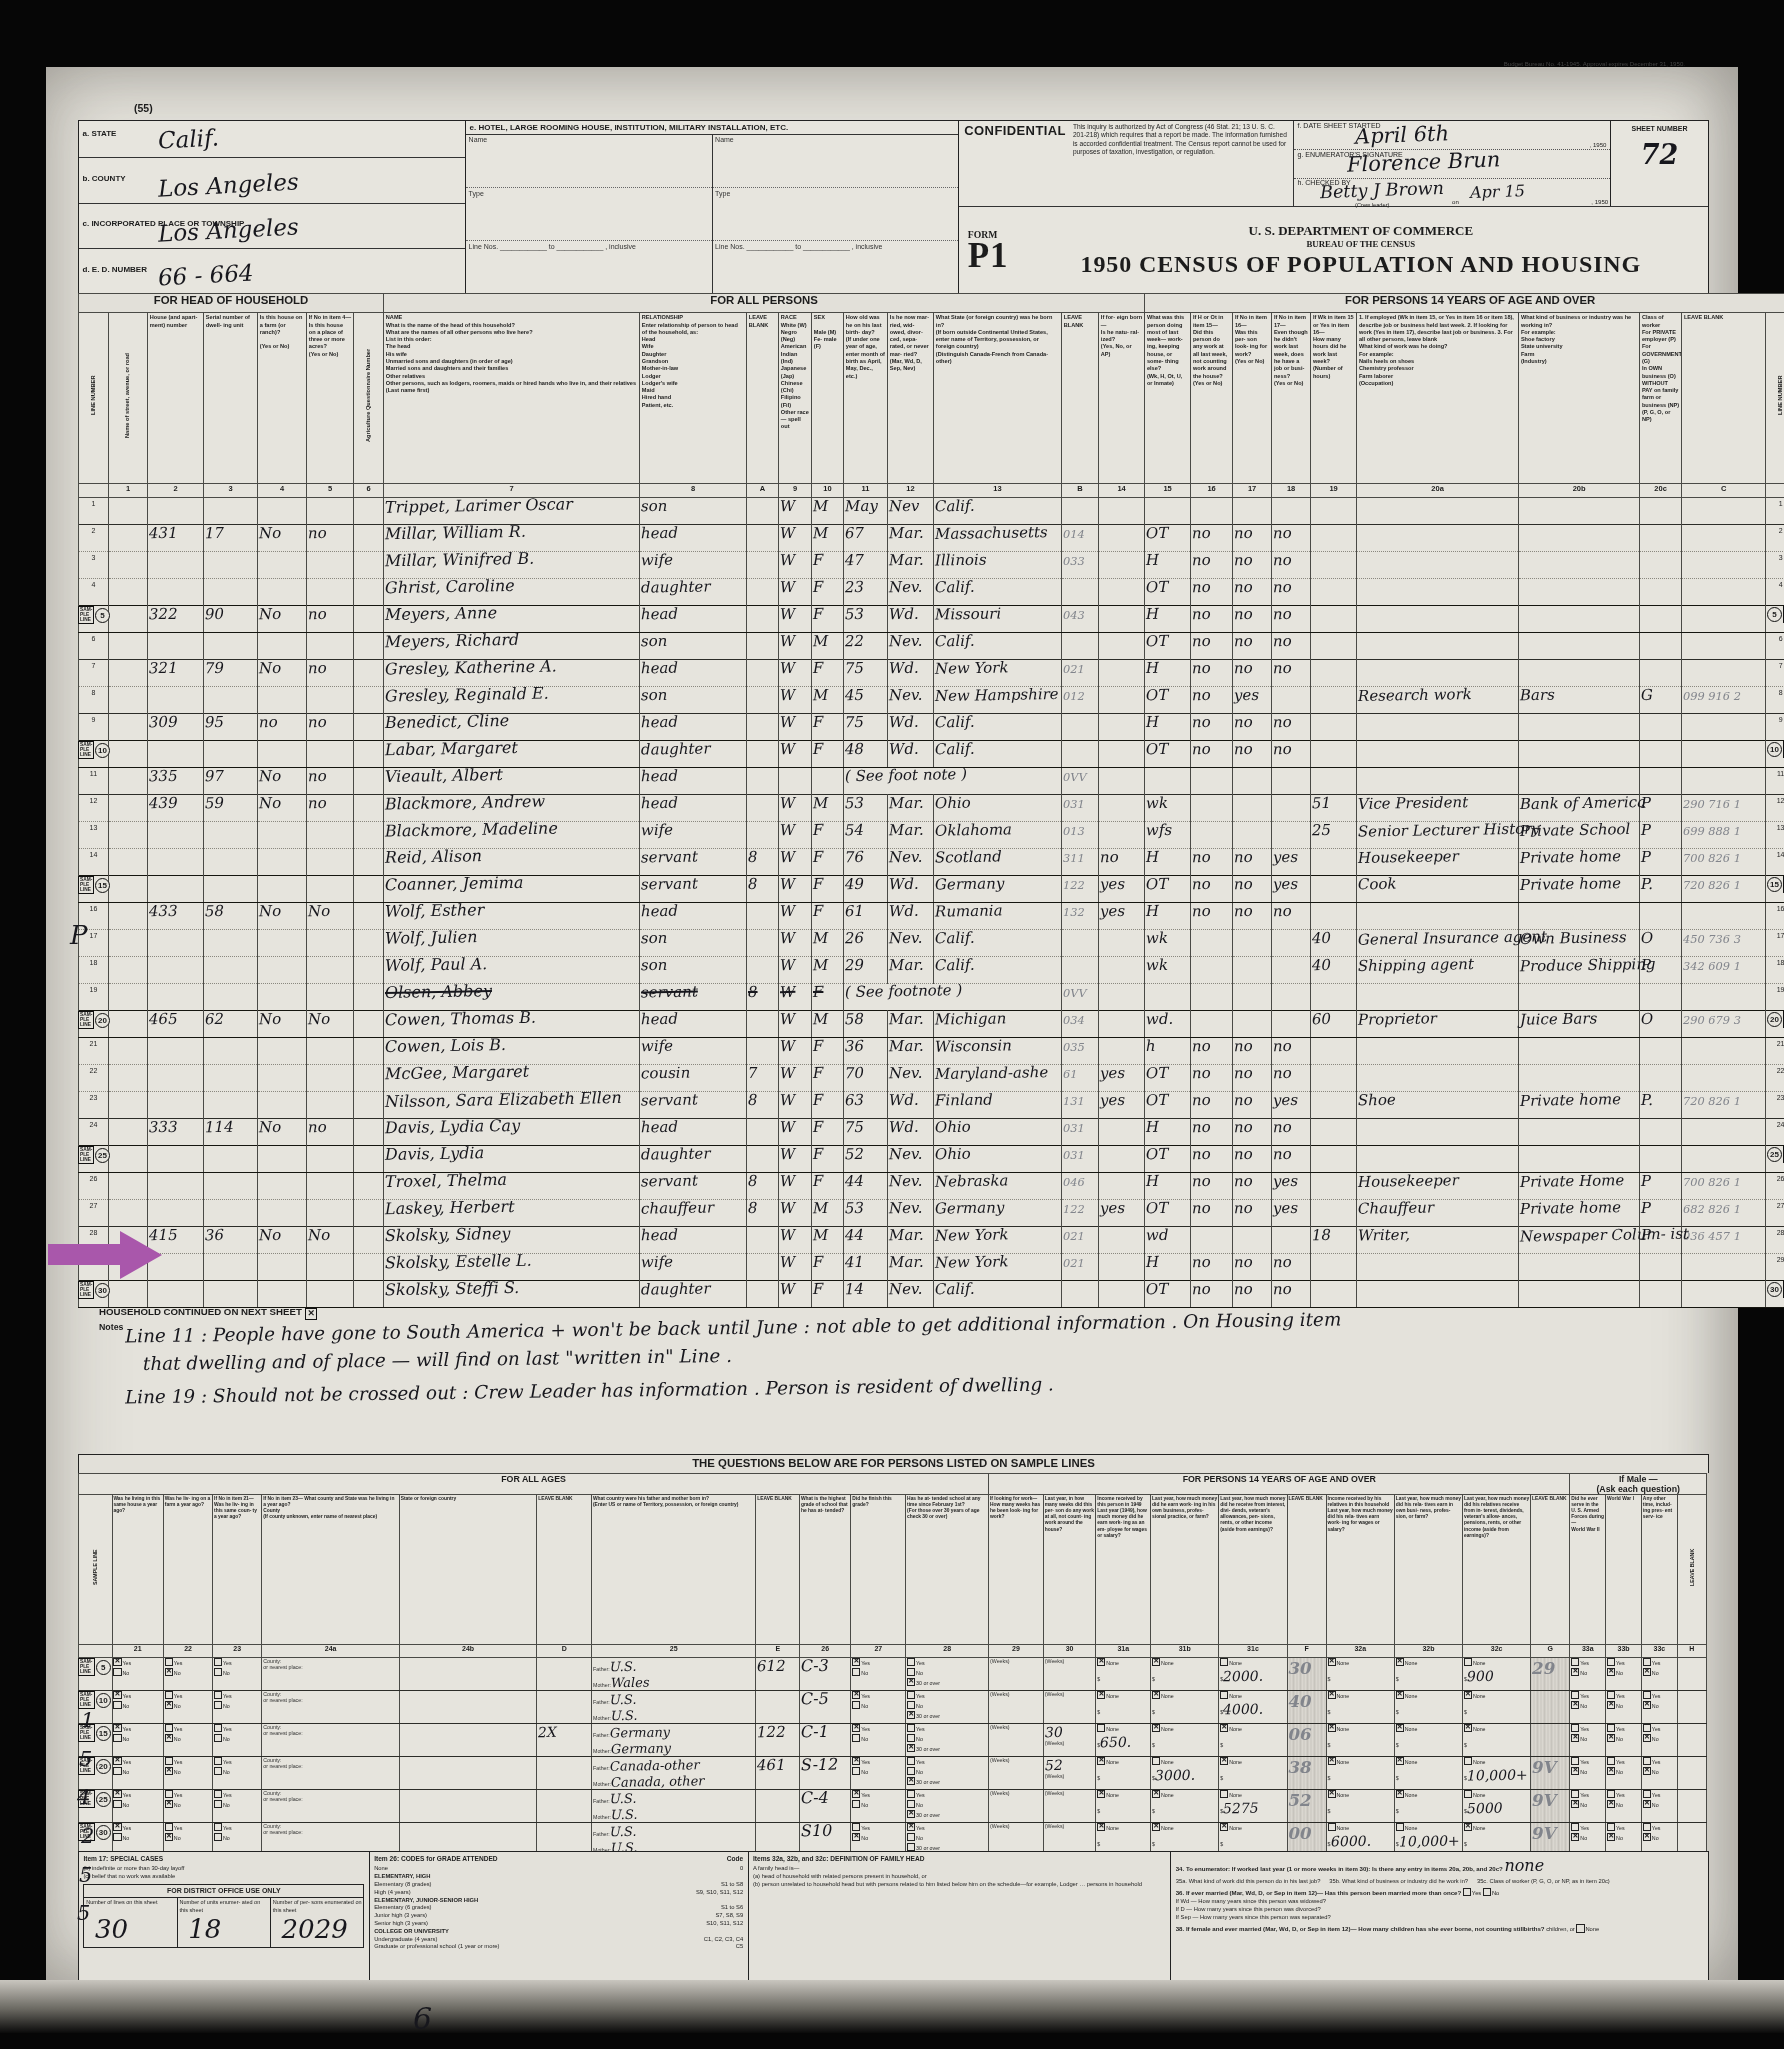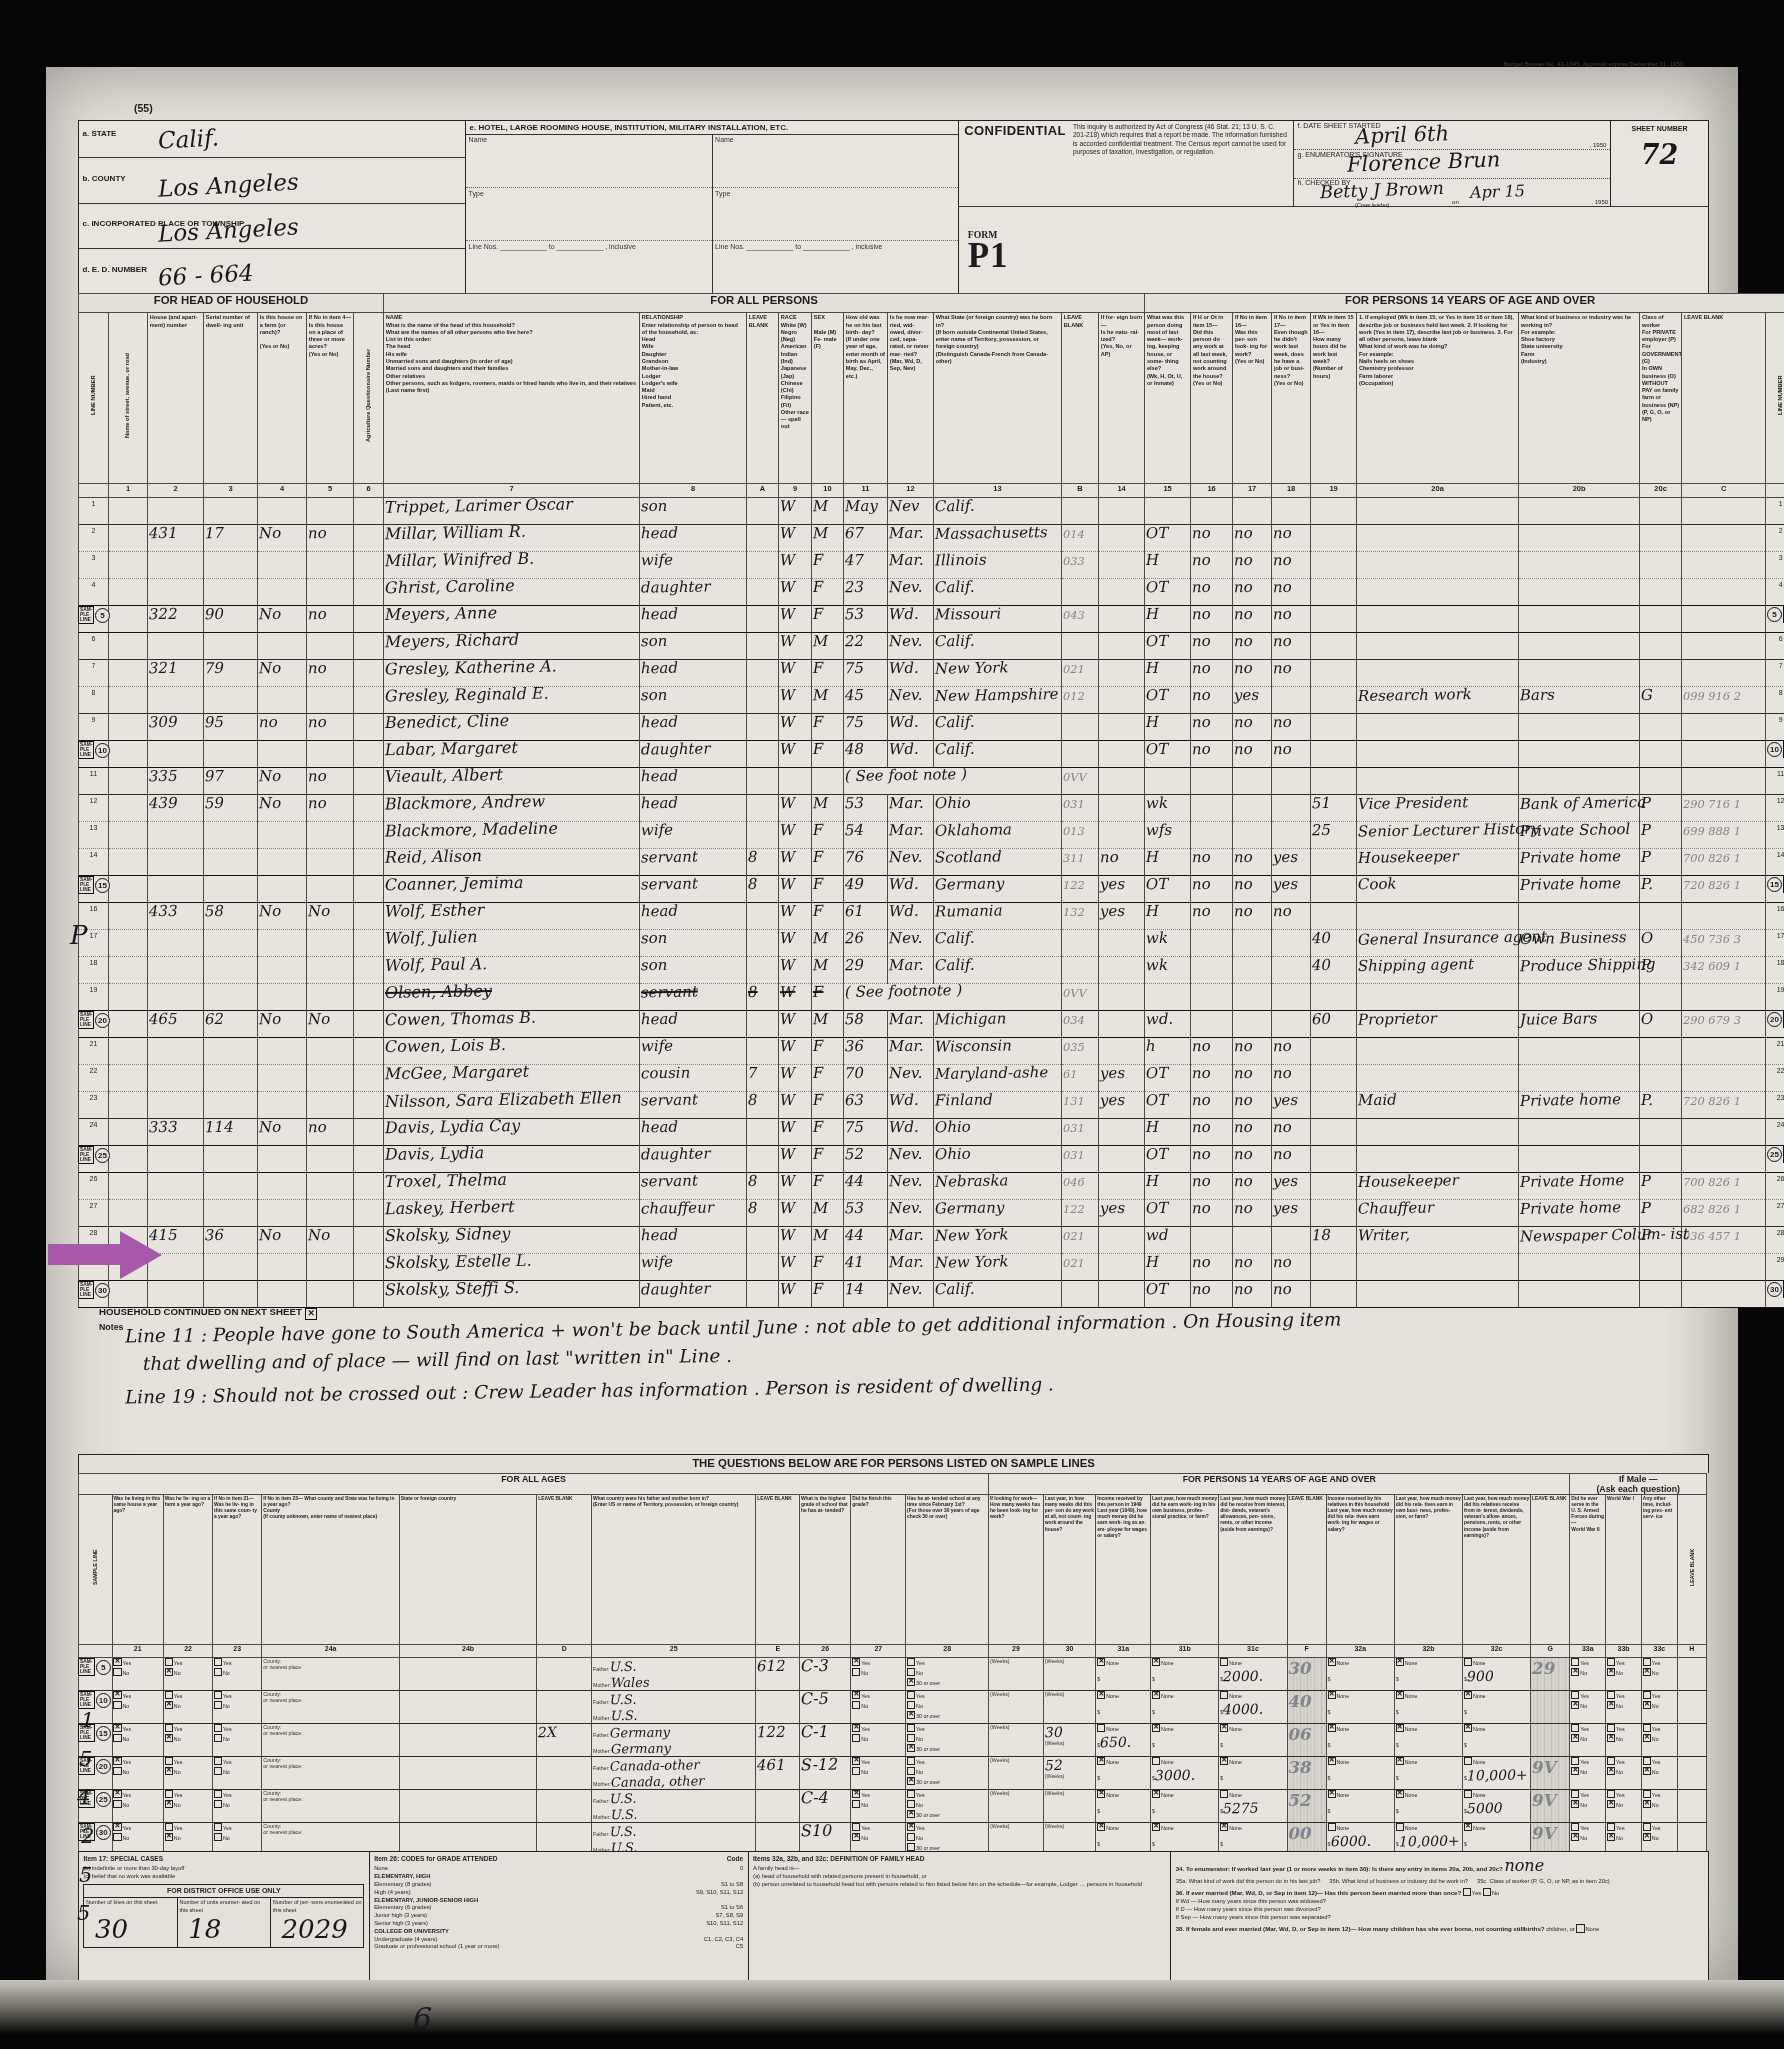--- a/index.html
+++ b/index.html
@@ -187,20 +187,25 @@
           <div class="sheetbox">
             <span>SHEET NUMBER</span>
             <span class="hw">72</span>
           </div>
         </div>
         <div class="titles">
           <div class="formp1">
             <div class="lab">FORM</div>
             <div class="p1">P1</div>
           </div>
+          <div class="tt">
+            <div class="dept">U. S. DEPARTMENT OF COMMERCE</div>
+            <div class="bur">BUREAU OF THE CENSUS</div>
+            <div class="big">1950 CENSUS OF POPULATION AND HOUSING</div>
+          </div>
         </div>
       </div>
     </div>
 
     <table class="main" id="mainTable">
         <colgroup>
           <col style="width: 30px;">
           <col style="width: 39px;">
           <col style="width: 56px;">
           <col style="width: 54px;">
@@ -1124,21 +1129,21 @@
             <td><span class="hw">63</span></td>
             <td><span class="hw">Wd.</span></td>
             <td><span class="hw">Finland</span></td>
             <td><span class="stamp">131</span></td>
             <td><span class="hw">yes</span></td>
             <td><span class="hw">OT</span></td>
             <td><span class="hw">no</span></td>
             <td><span class="hw">no</span></td>
             <td><span class="hw">yes</span></td>
             <td></td>
-            <td><span class="hw">Maid</span></td>
+            <td><span class="hw">Shoe</span></td>
             <td><span class="hw">Private home</span></td>
             <td><span class="hw">P.</span></td>
             <td><span class="stamp">720 826 1</span></td>
             <td>
               <span class="lnum">23</span>
             </td>
           </tr>
           <tr class="hh">
             <td>
               <span class="lnum">24</span>

